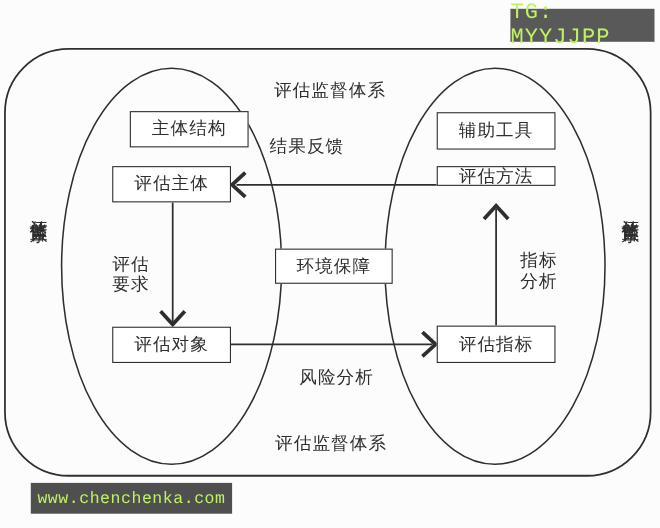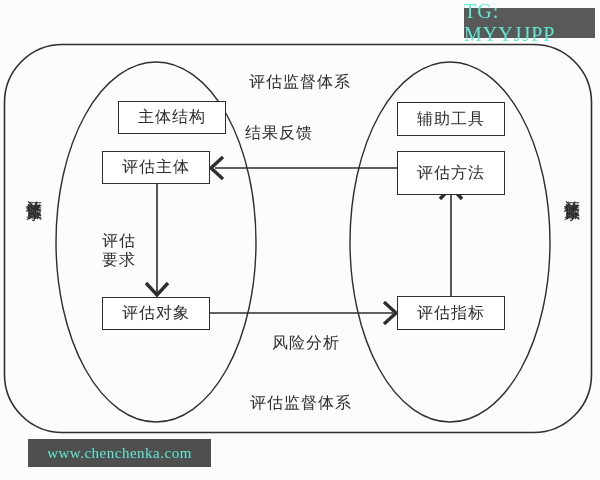--- a/index.html
+++ b/index.html
@@ -10,41 +10,41 @@
   .lines{position:absolute;left:0;top:0;width:600px;height:480px;}
   .node{
     position:absolute;box-sizing:border-box;background:#ffffff;
     border:1.5px solid #2e2e2e;display:flex;align-items:center;justify-content:center;
     font-size:16px;letter-spacing:1px;white-space:nowrap;
   }
   .n-structure{left:102px;top:101px;width:108px;height:33px;margin-left:16px;}
   .n-subject  {left:102px;top:151px;width:108px;height:33px;text-align:right;}
   .n-object   {left:102px;top:297px;width:108px;height:33px;}
   .n-tools    {left:397px;top:102px;width:108px;height:34px;}
-  .n-method   {left:397px;top:151px;width:108px;height:44px;}
+  .n-method   {left:397px;top:151px;width:108px;height:18px;}
   .n-indicator{left:397px;top:296px;width:108px;height:34px;}
   .n-env      {left:250px;top:226px;width:107px;height:32px;}
   .lbl{position:absolute;font-size:16px;letter-spacing:1px;white-space:nowrap;}
   .lbl-top    {left:240px;top:72px;width:120px;text-align:center;}
   .lbl-feedback{left:245px;top:123px;width:120px;}
   .lbl-risk   {left:246px;top:333px;width:120px;text-align:center;}
   .lbl-bottom {left:241px;top:393px;width:120px;text-align:center;}
   .lbl-two{white-space:pre-line;line-height:19px;text-align:center;margin-top:16px;}
   .lbl-req{left:92px;top:215px;width:54px;}
   .lbl-ind{left:463px;top:212px;width:54px;}
   .lbl-vert{
     writing-mode:vertical-rl;text-orientation:upright;
     font-size:16px;letter-spacing:1px;white-space:nowrap;
   }
   .lbl-left-vert {left:23px;top:187px;}
   .lbl-right-vert{left:561px;top:187px;}
   .badge{
     position:absolute;display:flex;align-items:center;justify-content:center;
-    background:#565656;color:#5eead4;
-    font-family:Liberation Serif, serif;
+    background:#565656;color:#bef264;
+    font-family:Liberation Mono, monospace;
   }
   .badge-tg{left:464px;top:8px;width:131px;height:30px;font-size:20px;letter-spacing:1px;background:#595959;}
   .badge-site{left:28px;top:439px;width:183px;height:28px;font-size:15px;letter-spacing:0.5px;background:#4f4f4f;}
 </style>
 </head>
 <body>
 
 <div class="stage">
 
   <svg class="lines" viewBox="0 0 600 480" xmlns="http://www.w3.org/2000/svg">
@@ -64,27 +64,30 @@
     <path d="M440,199 L451,187 L462,199" fill="none" stroke="#2e2e2e" stroke-width="3.4"></path>
     <path d="M223,157 L211,168 L223,179" fill="none" stroke="#2e2e2e" stroke-width="3.4"></path>
   </svg>
 
   <div class="node n-structure">主体结构</div>
   <div class="node n-subject">评估主体</div>
   <div class="node n-object">评估对象</div>
   <div class="node n-tools">辅助工具</div>
   <div class="node n-method">评估方法</div>
   <div class="node n-indicator">评估指标</div>
+  <div class="node n-env">环境保障</div>
 
   <div class="lbl lbl-top">评估监督体系</div>
   <div class="lbl lbl-bottom">评估监督体系</div>
   <div class="lbl-vert lbl-left-vert" style="position:absolute;">评估监督体系</div>
   <div class="lbl-vert lbl-right-vert" style="position:absolute;">评估监督体系</div>
 
   <div class="lbl lbl-feedback">结果反馈</div>
   <div class="lbl lbl-two lbl-req">评估
 要求</div>
+  <div class="lbl lbl-two lbl-ind">指标
+分析</div>
   <div class="lbl lbl-risk">风险分析</div>
 
   <div class="badge badge-tg">TG: MYYJJPP</div>
   <div class="badge badge-site">www.chenchenka.com</div>
 
 </div>
 
 </body></html>

